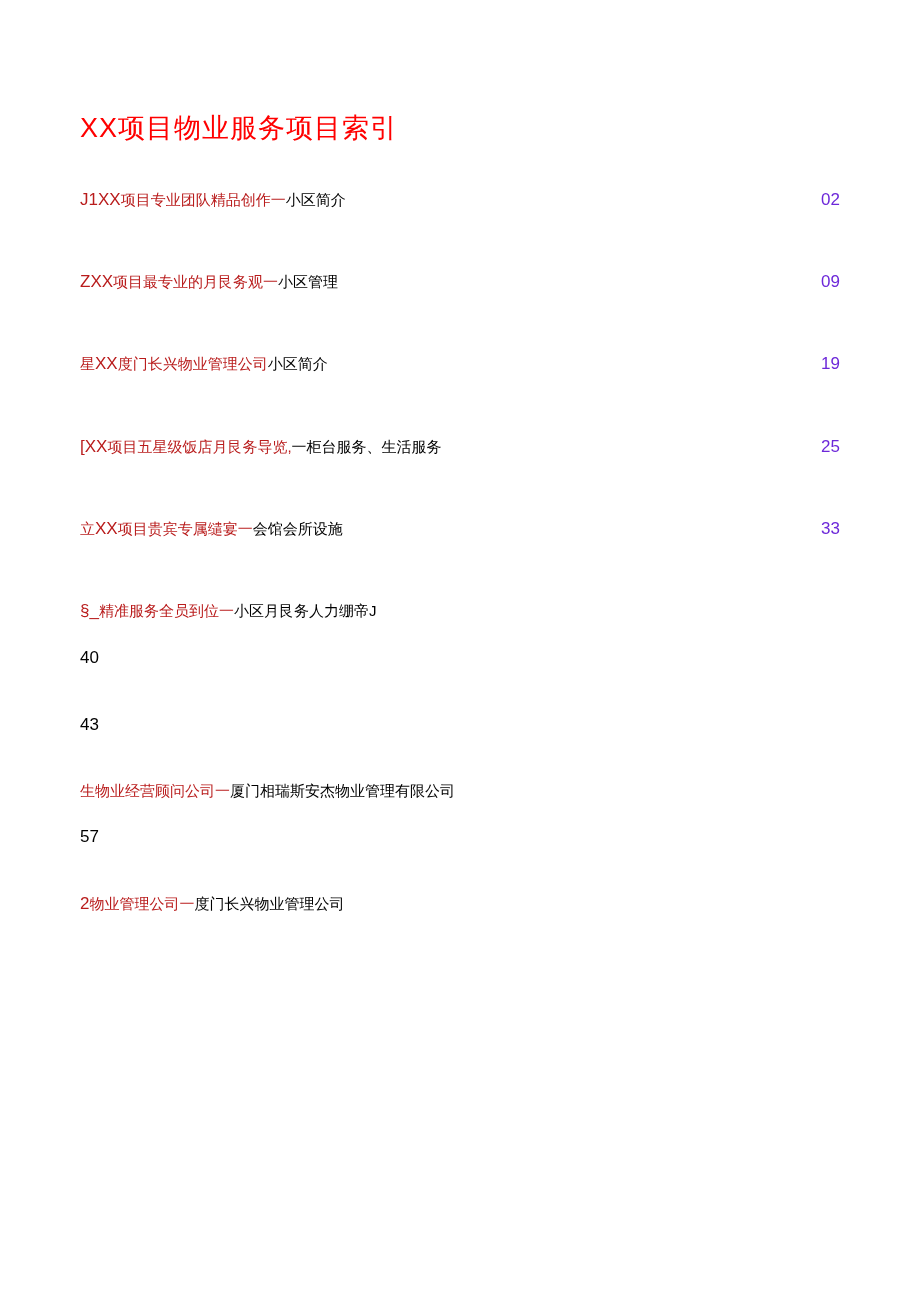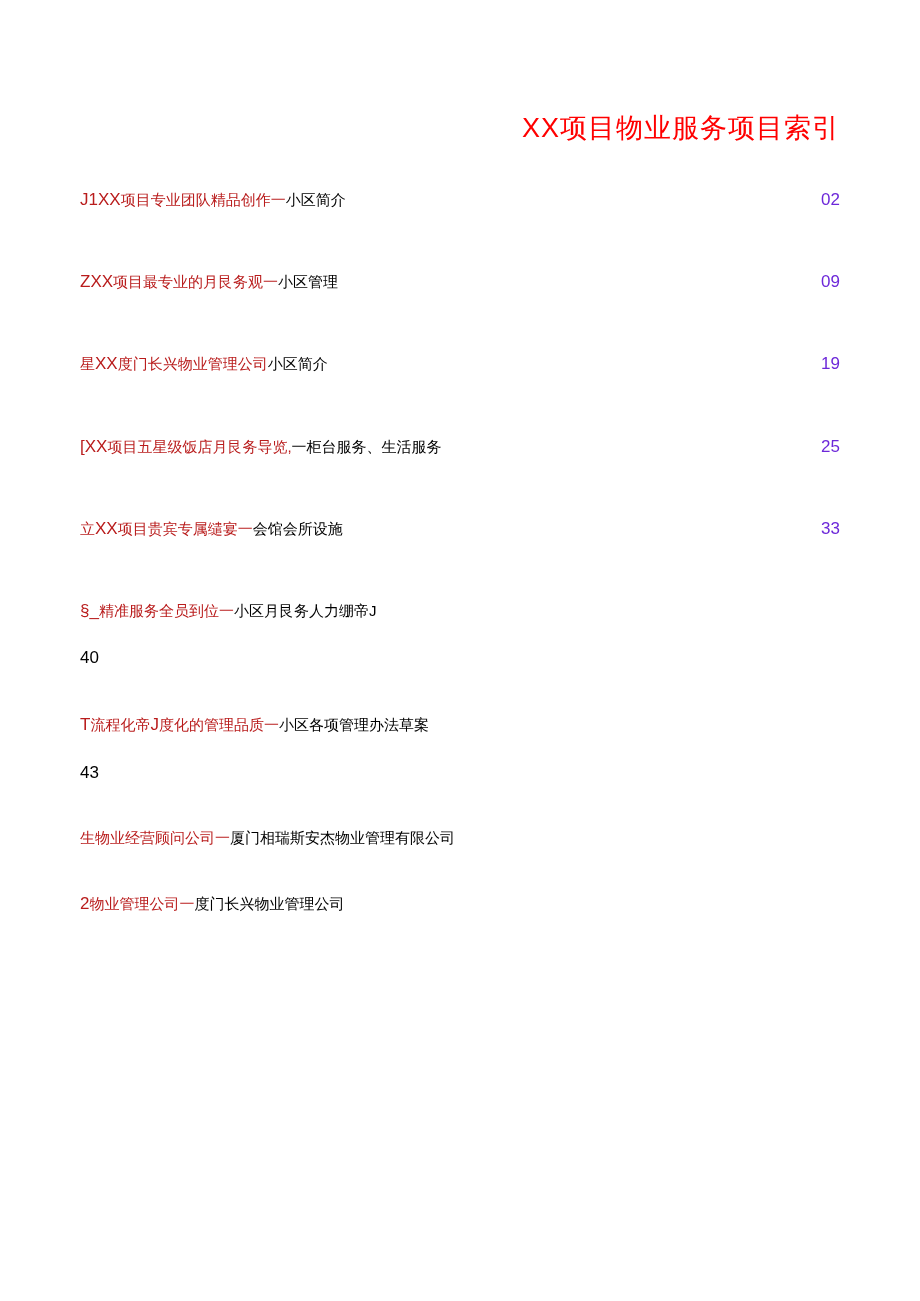--- a/index.html
+++ b/index.html
@@ -8,21 +8,21 @@
       box-sizing: border-box;
     }
     body {
       width: 920px;
       height: 1301px;
       background: #ffffff;
       font-family: "SimSun", "Microsoft YaHei", sans-serif;
       padding: 110px 80px 0 80px;
     }
     .title {
-      text-align: right;
+      text-align: left;
       color: #ff0000;
       font-size: 27px;
       font-weight: normal;
       margin-bottom: 40px;
       letter-spacing: 1px;
     }
     .title .ascii {
       font-family: Arial, sans-serif;
       font-size: 27px;
     }
@@ -111,29 +111,27 @@
 </div>
 
 <div class="toc-entry-block">
   <div>
     <span class="toc-link"><span class="ascii">§_</span><span>精准服务全员到位一</span></span><span class="toc-text"><span>小区月艮务人力绷帝</span><span class="ascii" style="color:#000">J</span></span>
   </div>
   <div class="toc-page-below">40</div>
 </div>
 
 <div class="toc-entry-block">
-  <div>
-    <span class="toc-link"><span class="ascii">T</span><span>流程化帝</span><span class="ascii">J</span><span>度化的管理品质一</span></span><span class="toc-text">小区各项管理办法草案</span>
-  </div>
   <div class="toc-page-below">43</div>
 </div>
 
 <div class="toc-entry-block">
   <div>
     <span class="toc-link"><span>生物业经营顾问公司一</span></span><span class="toc-text">厦门相瑞斯安杰物业管理有限公司</span>
   </div>
+  <div class="toc-page-below">57</div>
 </div>
 
 <div class="toc-entry-block last">
   <div>
     <span class="toc-link"><span class="ascii">2</span><span>物业管理公司一</span></span><span class="toc-text">度门长兴物业管理公司</span>
   </div>
 </div>
 
 </body></html>

